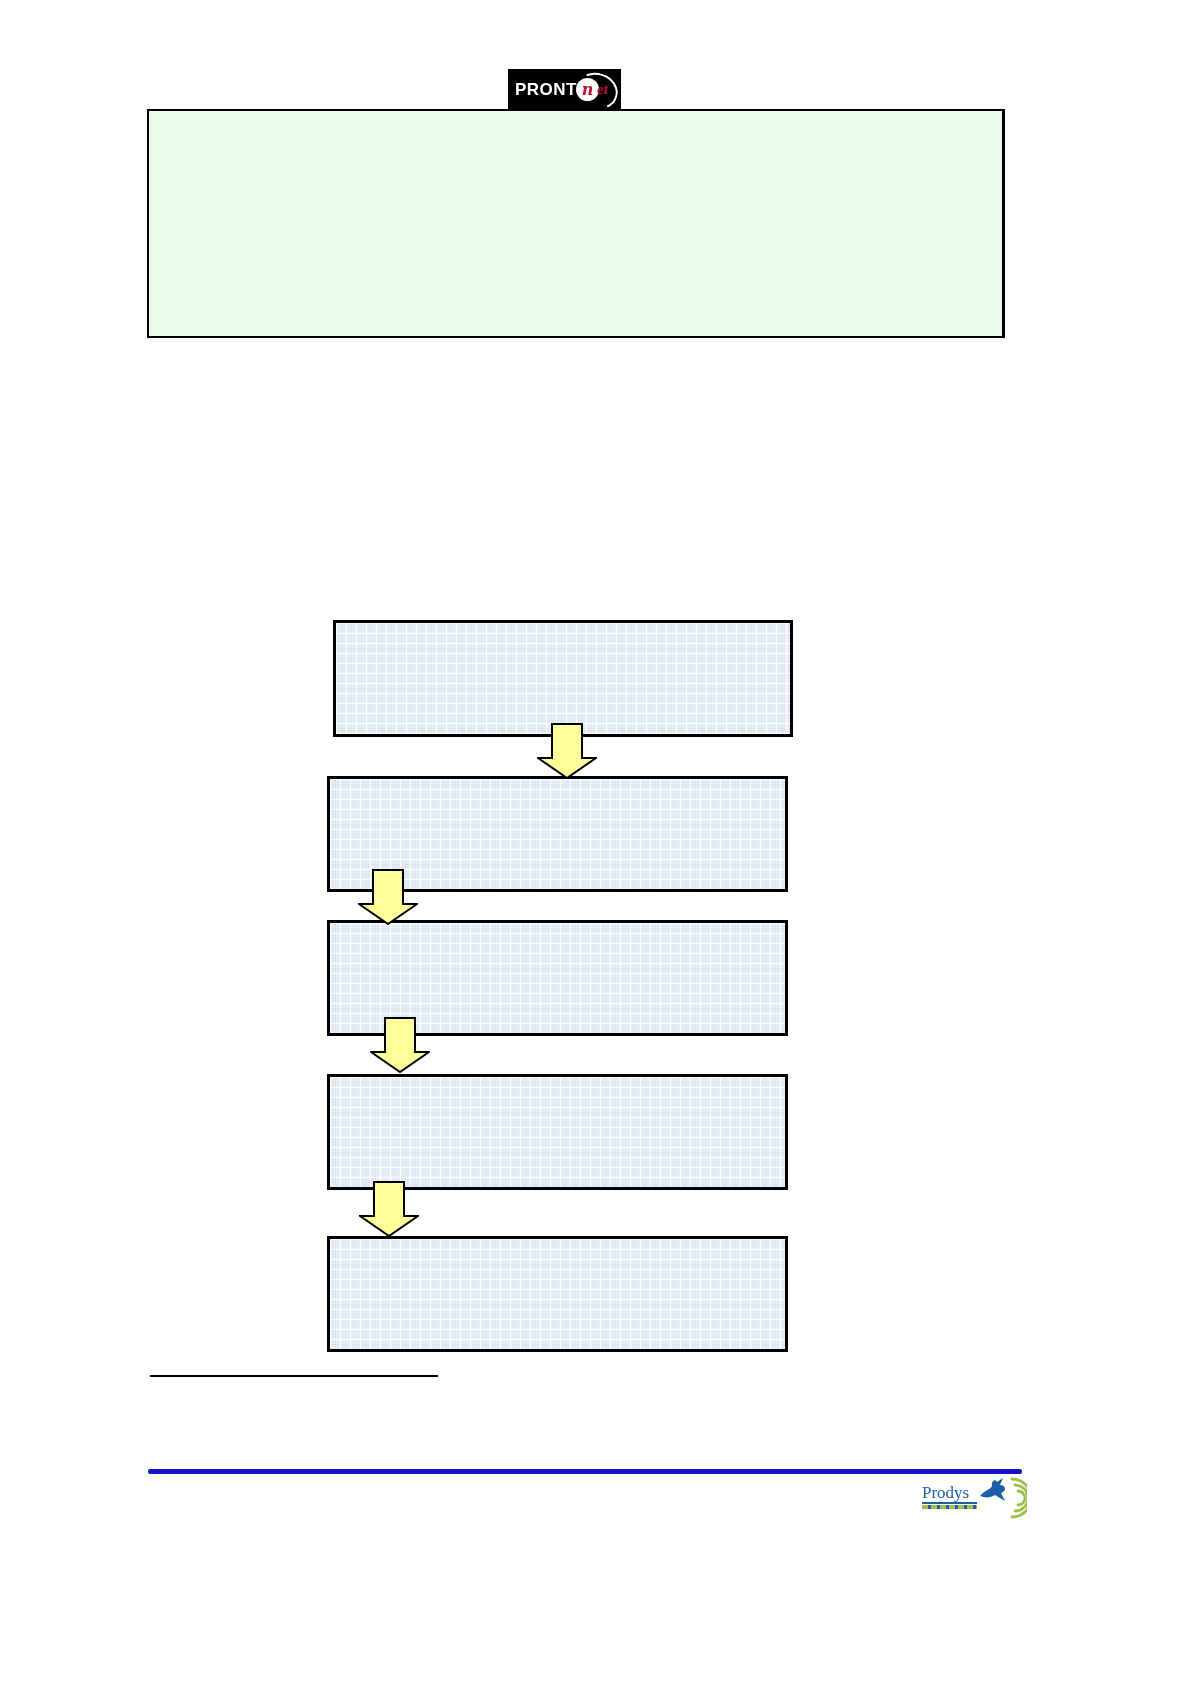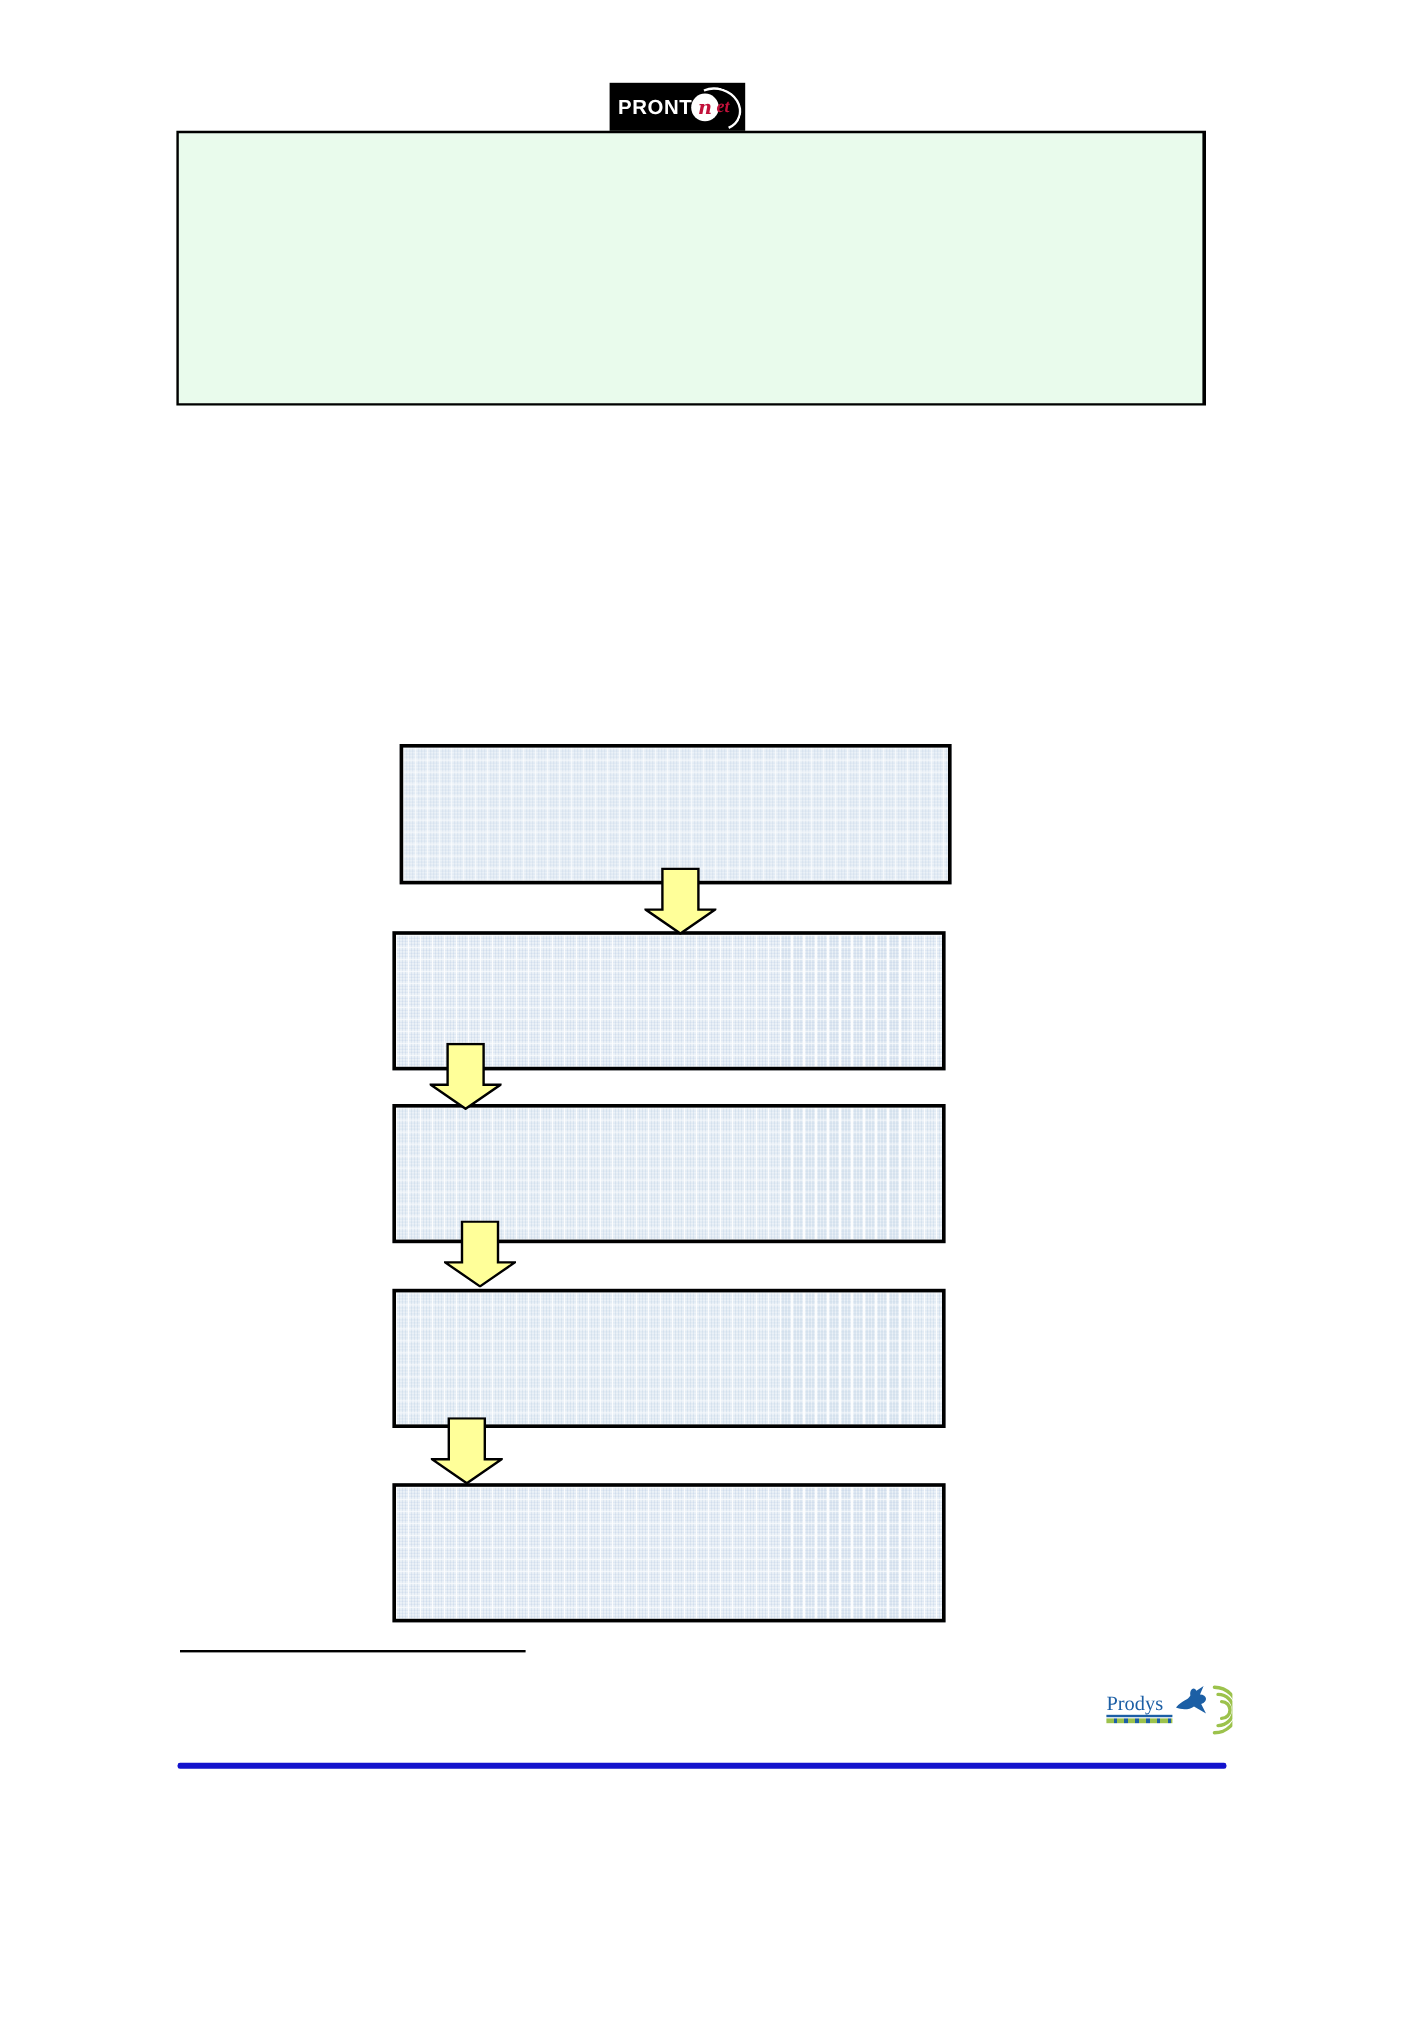--- a/index.html
+++ b/index.html
@@ -81,21 +81,21 @@
     position:absolute;left:150px;top:1375px;width:288px;height:2px;
     background:var(--footnote_rule,#000000);
   }
 
   
   .footer-divider{
     position:absolute;left:148px;top:1469px;width:874px;height:5px;
     background:var(--footer_divider,#1313cd);border-radius:2px;
   }
   .prodys{
-    position:absolute;left:922px;top:1404px;width:106px;height:44px;
+    position:absolute;left:922px;top:1477px;width:106px;height:44px;
     display:flex;align-items:flex-start;
   }
   .prodys-text-wrap{margin-top:7px;}
   .prodys-name{
     font-family:"Liberation Serif",serif;
     color:var(--prodys_blue,#1c5fa5);font-size:17px;line-height:1;
     display:block;
   }
   .prodys-underline{
     width:55px;height:2px;background:var(--prodys_blue,#1c5fa5);margin-top:1px;

